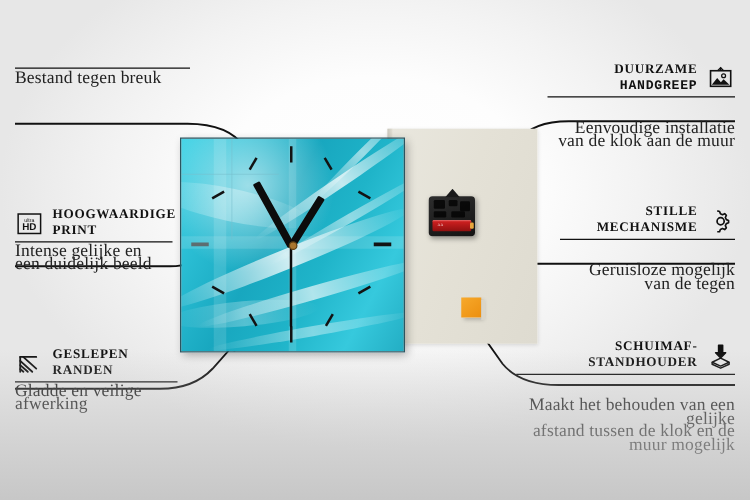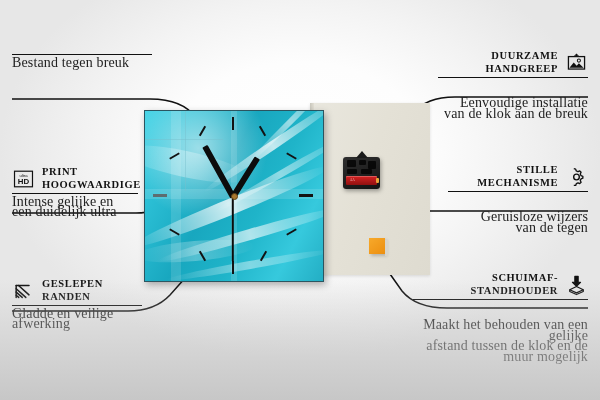--- a/index.html
+++ b/index.html
@@ -188,28 +188,28 @@
   <div class="callout" style="left:12px;top:166px;width:140px;">
     <div class="co-head">
       <span class="ico">
         <svg viewBox="0 0 24 24">
           <rect x="2.2" y="3.5" width="19.6" height="17" fill="none" stroke="#111" stroke-width="1.3"></rect>
           <text x="12" y="10.2" font-family="Liberation Sans, sans-serif" font-size="4.6" text-anchor="middle" fill="#111">ultra</text>
           <text x="12" y="17.6" font-family="Liberation Sans, sans-serif" font-size="8.6" font-weight="bold" text-anchor="middle" fill="#111">HD</text>
         </svg>
       </span>
       <div>
+        <div class="co-title">HOOGWAARDIGE</div>
         <div class="co-title">PRINT</div>
-        <div class="co-title">HOOGWAARDIGE</div>
       </div>
     </div>
     <div class="co-rule" style="width:126px;"></div>
     <div class="co-desc">
       <div>Intense gelijke en</div>
-      <div>een duidelijk ultra</div>
+      <div>een duidelijk beeld</div>
     </div>
   </div>
 
   <div class="callout" style="left:12px;top:278px;width:140px;">
     <div class="co-head">
       <span class="ico">
         <svg viewBox="0 0 24 24" stroke="#111" stroke-width="1.6" stroke-linecap="round">
           <path d="M4 6 L18 6"></path>
             <path d="M4 6 L4 19"></path>
           <path d="M4 9.5 L14.5 19"></path>
@@ -226,55 +226,55 @@
     <div class="co-rule" style="width:130px;"></div>
     <div class="co-desc">
       <div>Gladde en veilige afwerking</div>
     </div>
   </div>
 
   <div class="callout" style="left:438px;top:50px;width:150px;">
     <div class="co-head right">
       <div>
         <div class="co-title" style="text-align:right;">DUURZAME</div>
-        <div class="co-title" style="text-align:right;">HANDGREEP</div>
+        <div class="co-title" style="text-align:right;font-family:Liberation Mono, monospace;">HANDGREEP</div>
       </div>
       <span class="ico">
         <svg viewBox="0 0 24 24">
           <path d="M12 2.2 L12 5" stroke="#111" stroke-width="1.1" fill="none"></path>
           <path d="M9.4 5 L12 2.4 L14.6 5" stroke="#111" stroke-width="1.1" fill="none"></path>
           <rect x="3.2" y="5" width="17.6" height="13.6" fill="none" stroke="#111" stroke-width="1.4"></rect>
           <circle cx="14.6" cy="9.4" r="1.7" fill="none" stroke="#111" stroke-width="1.1"></circle>
           <path d="M4.3 17.2 L9 11.4 L12.2 15 L14.6 12.4 L19.7 17.2 Z" fill="#111"></path>
         </svg>
       </span>
     </div>
     <div class="co-rule" style="width:150px;margin-left:auto;"></div>
     <div class="co-desc right">
       <div>Eenvoudige installatie</div>
-      <div>van de klok aan de breuk</div>
+      <div>van de klok aan de muur</div>
     </div>
   </div>
 
   <div class="callout" style="left:448px;top:164px;width:140px;">
     <div class="co-head right">
       <div>
         <div class="co-title" style="text-align:right;">STILLE</div>
         <div class="co-title" style="">MECHANISME</div>
       </div>
       <span class="ico">
         <svg viewBox="0 0 24 24" fill="none" stroke="#111" stroke-width="1.5" stroke-linejoin="round">
           <path d="M12 3.2 l2.1 .55 .75 2.0 1.9 .9 1.95 -.9 1.5 1.5 -.9 1.95 .9 1.9 2.0 .75 0 2.1 -2.0 .75 -.9 1.9 .9 1.95 -1.5 1.5 -1.95 -.9 -1.9 .9 -.75 2.0 -2.1 0" transform="translate(-2.6,-0.2) scale(0.97)"></path>
           <circle cx="12" cy="12" r="3.1"></circle>
         </svg>
       </span>
     </div>
     <div class="co-rule" style="width:140px;margin-left:auto;"></div>
     <div class="co-desc right">
-      <div>Geruisloze wijzers</div>
+      <div>Geruisloze mogelijk</div>
       <div>van de tegen</div>
     </div>
   </div>
 
   <div class="callout" style="left:413px;top:272px;width:175px;">
     <div class="co-head right">
       <div>
         <div class="co-title" style="text-align:right;">SCHUIMAF-</div>
         <div class="co-title" style="text-align:right;">STANDHOUDER</div>
       </div>

